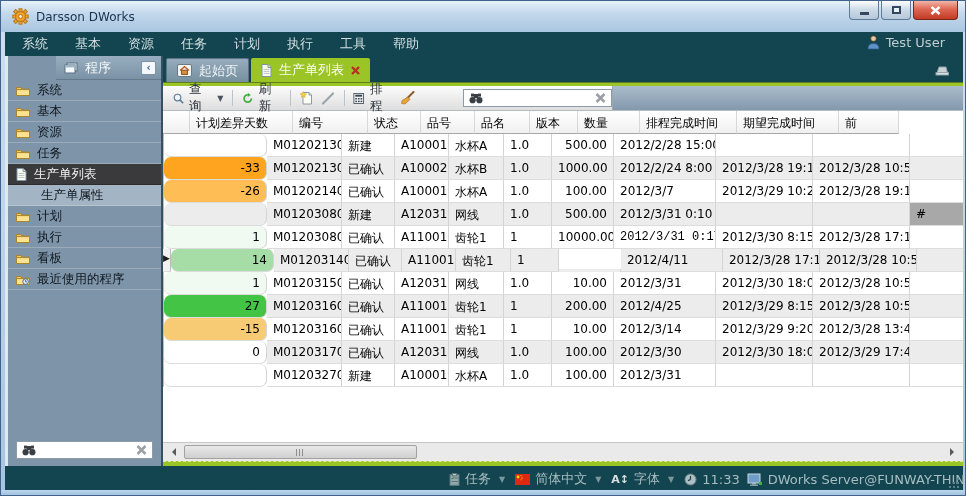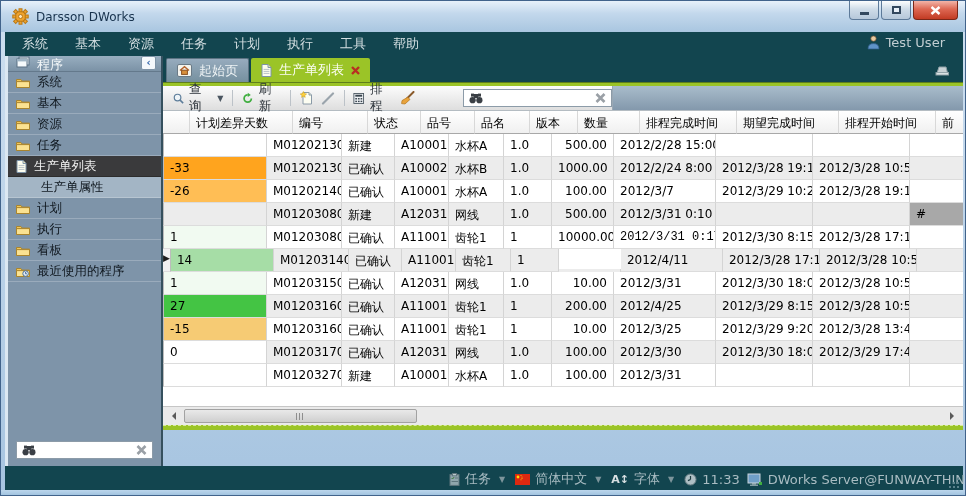--- a/index.html
+++ b/index.html
@@ -28,22 +28,22 @@
     background:#12454f; display:flex; align-items:center; padding-left:17px; }
   .menu-item{ color:#d4dfe2; font-size:13px; margin-right:27px; }
   .user-box{ position:absolute; right:18px; top:3px; display:flex; align-items:center; color:#c2ced2; font-size:13px; gap:6px; }
 
   
   .app-main{ position:absolute; left:4px; top:55px; width:958px; height:410px; display:flex; }
 
   
   .side-strip{ width:3px; background:#dce8f2; }
   .sidebar{ width:155px; background:#7e94a9; border-right:2px solid #35505e; position:relative; }
-  .sb-header{ height:16px; background:linear-gradient(#98aec0,#7b92a6);
-    border-bottom:1px solid #64798c; display:flex; align-items:flex-start; padding:0 5px 0 8px; }
+  .sb-header{ height:24px; background:linear-gradient(#98aec0,#7b92a6);
+    border-bottom:1px solid #64798c; display:flex; align-items:center; padding:0 5px 0 8px;margin-left:48px; }
   .sb-header-label{ color:#f2f6f8; font-size:13px; margin-left:7px; flex:1; }
   .collapse-btn{ width:15px; height:14px; background:#f4f8fb; border:1px solid #7d93a6; border-radius:2px;
     color:#2d62a8; font-size:10px; line-height:12px; text-align:center; font-weight:bold; }
   .sb-item{ height:21px; display:flex; align-items:center; padding-left:8px;
     border-bottom:1px solid rgba(255,255,255,.22); color:#10181f; font-size:12.5px; gap:7px; }
   .sb-item.selected{ background:#3a3a3c; color:#f4f4f4; border-bottom-color:#2c2c2c; }
   .sb-item.child{ background:#a3b5c5; padding-left:33px; }
   .sb-search{ position:absolute; left:8px; right:8px; bottom:7px; height:18px; background:#fff;
     border:1px solid #8c9ba8; display:flex; align-items:center; padding:0 5px; }
   .sb-search .spacer{ flex:1; }
@@ -64,31 +64,31 @@
   .toolbar-inner{ width:450px; height:24px; background:linear-gradient(#fcfcfc,#dedede);
     border-right:1px solid #9aa8b4; display:flex; align-items:center; padding-left:6px; font-size:12.5px; color:#2a3138; }
   .tb-btn{ display:flex; align-items:center; gap:5px; padding:0 4px; height:20px; }
   .tb-caret{ font-size:8px; color:#4a5560; margin-left:2px; }
   .tb-sep{ width:1px; height:16px; background:#bcc2c8; margin:0 5px; }
   .tb-search{ margin-left:44px; width:165px; height:18px; background:#fff; border:1px solid #8c9ba8;
     display:flex; align-items:center; padding:0 5px; }
   .tb-search .spacer{ flex:1; }
 
   
-  .grid{ height:296px; background:#fff; border-top:1px solid #b4bcc2; overflow:hidden; }
+  .grid{ height:332px; background:#fff; border-top:1px solid #b4bcc2; overflow:hidden; }
   .g-header{ display:flex; height:23px; }
   .th{ font-size:12px; color:#000; padding:4px 0 0 6px; background:linear-gradient(#ffffff,#f0f0f0);
     border-right:1px solid #d8d8d8; border-bottom:1px solid #a8a8a8; white-space:nowrap; overflow:hidden; flex:none; }
   .tr{ display:flex; height:23px; }
   .tr.stripe .td{ background:#ececec; }
   .td{ font-size:12px; color:#000; padding:4px 6px 0 6px; border-right:1px solid #d4d4d4;
     border-bottom:1px solid #dcdcdc; white-space:nowrap; overflow:hidden; flex:none; background:#fff; }
   .td.rowhead{ background:#f1f1f1 !important; border-right:1px solid #bcbcbc; text-align:center; padding:4px 0 0 0; font-size:9px; color:#1c1c1c; }
   .td.num{ text-align:right; }
-  .td.center{ text-align:left; }
+  .td.center{ text-align:right;border-radius:7px; }
 
   
   .hscroll{ height:19px; background:#eaeaea; border-top:1px solid #c6c6c6; position:relative; }
   .hs-btn{ position:absolute; top:2px; width:14px; height:14px; display:flex; align-items:center; justify-content:center; }
   .hs-btn.left{ left:3px; } .hs-btn.right{ right:4px; }
   .tri-l{ width:0; height:0; border:4px solid transparent; border-right-color:#5a5a5a; margin-right:3px; }
   .tri-r{ width:0; height:0; border:4px solid transparent; border-left-color:#5a5a5a; margin-left:3px; }
   .hs-thumb{ position:absolute; left:21px; top:2px; width:233px; height:14px; background:linear-gradient(#e9e9e9,#cfcfcf);
     border:1px solid #a2a2a2; border-radius:2px; }
   .hs-grip{ position:absolute; left:50%; top:3px; width:9px; height:7px; margin-left:-5px;
@@ -399,21 +399,20 @@
             <div class="th" style="width: 27px;"></div>
             <div class="th" style="width: 103px;">计划差异天数</div>
             <div class="th" style="width: 75px;">编号</div>
             <div class="th" style="width: 53px;">状态</div>
             <div class="th" style="width: 54px;">品号</div>
             <div class="th" style="width: 55px;">品名</div>
             <div class="th" style="width: 48px;">版本</div>
             <div class="th" style="width: 62px;">数量</div>
             <div class="th" style="width: 97px;">排程完成时间</div>
             <div class="th" style="width: 102px;">期望完成时间</div>
-            <div class="th" style="width: 97px;">排程开始时间</div>
             <div class="th" style="width: 60px;">前</div>
           </div>
         <div>
             <div class="tr">
               <div class="td rowhead"></div>
               <div class="td center" style="width: 103px;"></div>
               <div class="td" style="width: 75px;">M012021301</div>
               <div class="td" style="width: 53px;">新建</div>
               <div class="td" style="width: 54px;">A10001</div>
               <div class="td" style="width: 55px;">水杯A</div>
@@ -524,21 +523,21 @@
             </div>
             <div class="tr">
               <div class="td rowhead"></div>
               <div class="td center" style="width: 103px; background: rgb(246, 203, 116);">-15</div>
               <div class="td" style="width: 75px;">M012031602</div>
               <div class="td" style="width: 53px;">已确认</div>
               <div class="td" style="width: 54px;">A11001</div>
               <div class="td" style="width: 55px;">齿轮1</div>
               <div class="td" style="width: 48px;">1</div>
               <div class="td num" style="width: 62px;">10.00</div>
-              <div class="td" style="width: 102px;">2012/3/25</div>
+              <div class="td" style="width: 102px;">2012/3/14</div>
               <div class="td" style="width: 97px;">2012/3/29 9:20</div>
               <div class="td" style="width: 97px;">2012/3/28 13:40</div>
               <div class="td" style="width: 60px;"></div>
             </div>
             <div class="tr stripe">
               <div class="td rowhead"></div>
               <div class="td center" style="width: 103px; background: rgb(255, 255, 255);">0</div>
               <div class="td" style="width: 75px;">M012031701</div>
               <div class="td" style="width: 53px;">已确认</div>
               <div class="td" style="width: 54px;">A12031</div>

